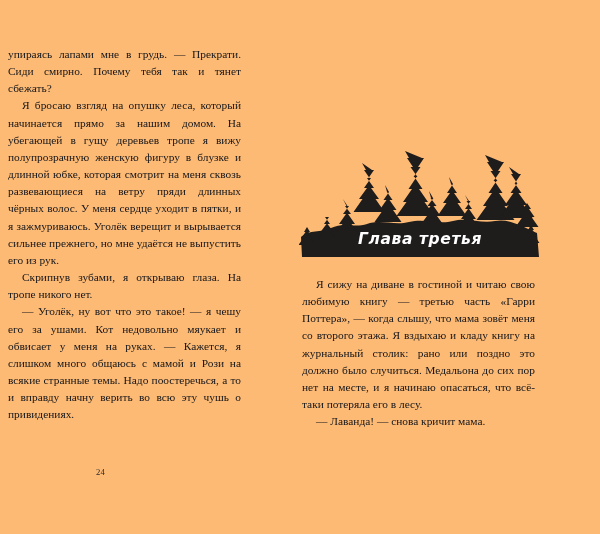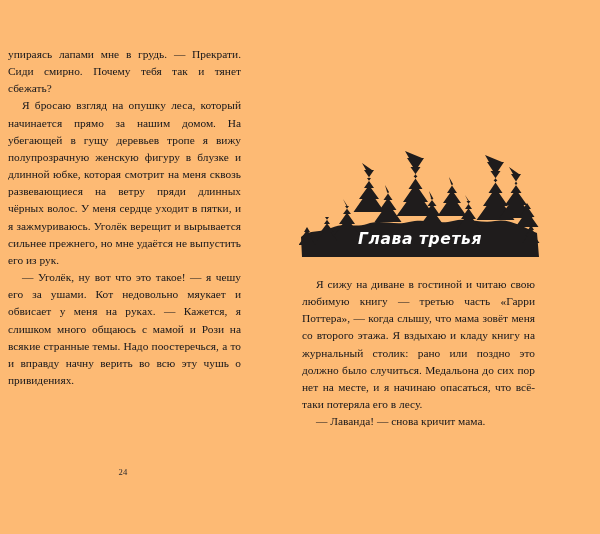--- a/index.html
+++ b/index.html
@@ -48,21 +48,20 @@
   .text-column p.no-indent { text-indent: 0; }
 
   
   .folio {
     position: absolute;
     top: 467px;
     font-size: 8.6px;
     line-height: 10px;
     color: #2a2a2e;
     letter-spacing: .2px;
-    text-align: center;
   }
   .page-left  .folio { left: 96px;  width: 54px; }
 
   
   .chapter-illustration {
     position: absolute;
     top: 105px;
     left: 7px;
     width: 242px;
     height: 132px;
@@ -84,20 +83,21 @@
 </head>
 <body>
 
 <div class="page-spread">
 
   <div class="page page-left">
 
     <div class="text-column">
       <p class="no-indent">упираясь лапами мне в грудь. — Прекрати. Сиди смирно. Почему тебя так и тянет сбежать?</p>
       <p>Я бросаю взгляд на опушку леса, который начинается прямо за нашим домом. На убегающей в гущу деревьев тропе я вижу полупрозрачную женскую фигуру в блузке и длинной юбке, которая смотрит на меня сквозь развевающиеся на ветру пряди длинных чёрных волос. У меня сердце уходит в пятки, и я зажмуриваюсь. Уголёк верещит и вырывается сильнее прежнего, но мне удаётся не выпустить его из рук.</p>
+      <p>Скрипнув зубами, я открываю глаза. На тропе никого нет.</p>
       <p>— Уголёк, ну вот что это такое! — я чешу его за ушами. Кот недовольно мяукает и обвисает у меня на руках. — Кажется, я слишком много общаюсь с мамой и Рози на всякие странные темы. Надо поостеречься, а то и вправду начну верить во всю эту чушь о привидениях.</p>
     </div>
 
     <div class="folio">24</div>
   </div>
 
   <div class="page page-right">
 
     <div class="chapter-illustration">
       <svg viewBox="0 0 242 132" xmlns="http://www.w3.org/2000/svg" aria-hidden="true">

